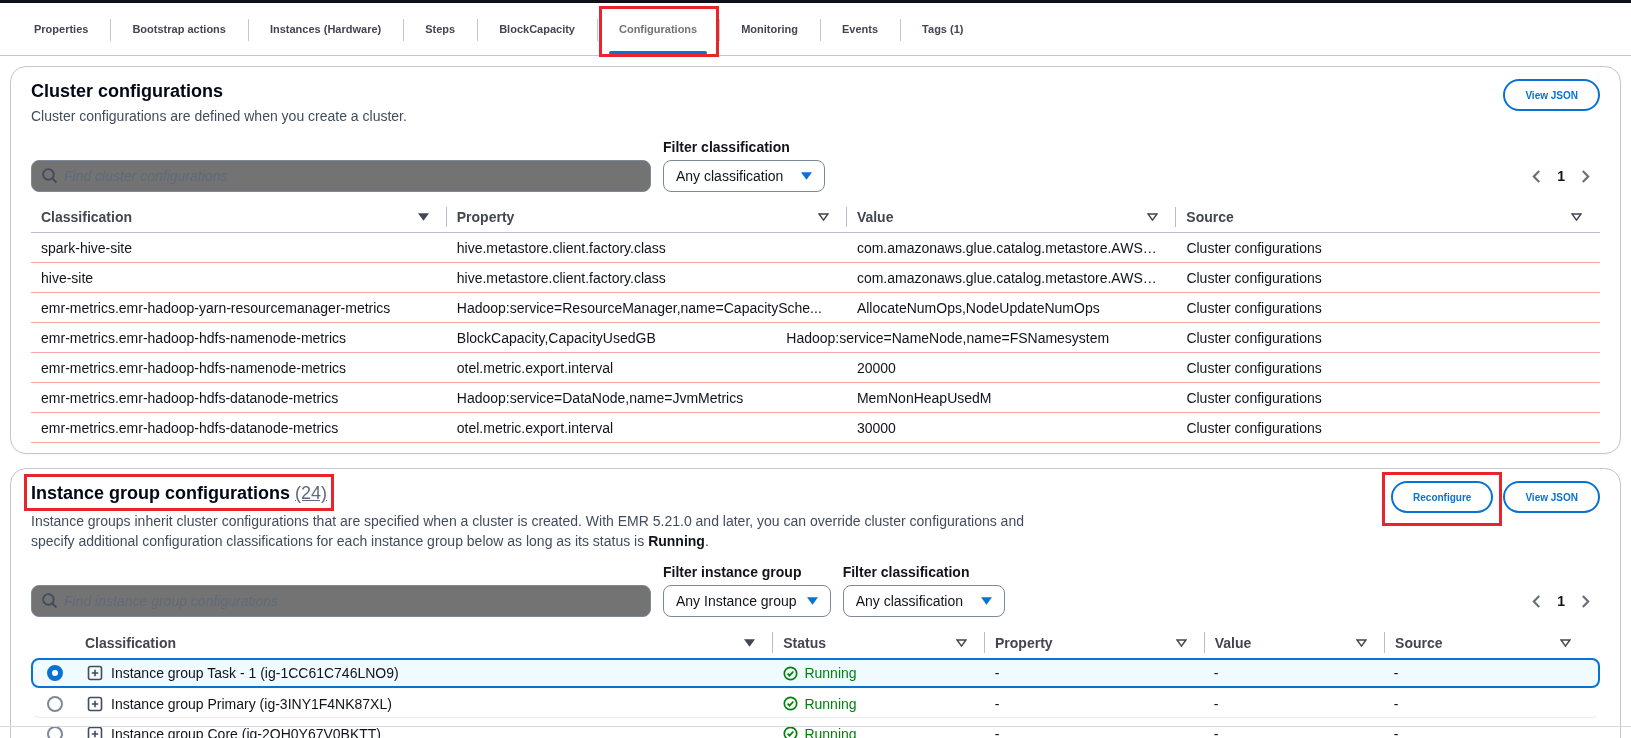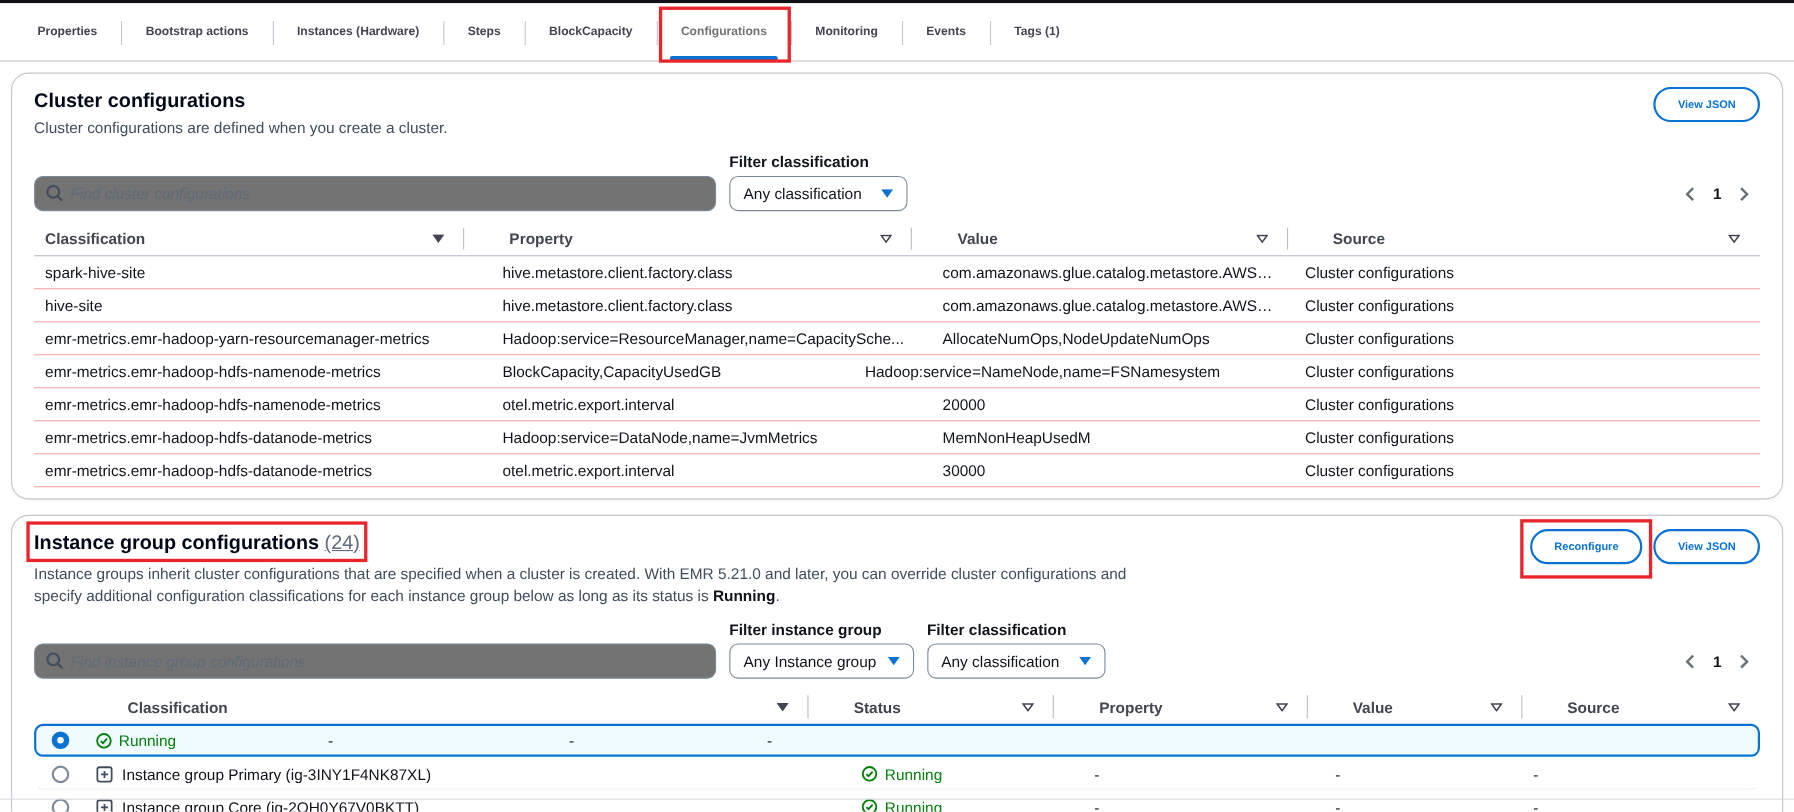--- a/index.html
+++ b/index.html
@@ -39,21 +39,21 @@
   .filter-group { display:flex; flex-direction:column; gap:4px; }
   .filter-label { font-weight:700; color:#0f141a; font-size:14px; line-height:18px; }
   .select-btn { display:flex; align-items:center; justify-content:space-between; gap:10px; height:32px; min-width:162px; background:#fff; border:1px solid #7d8998; border-radius:8px; padding:0 12px; font-size:14px; font-family:inherit; color:#0f141a; cursor:pointer; }
   .flex-spacer { flex:1; }
   .pagination { display:flex; align-items:center; gap:6px; height:32px; padding-right:4px; }
   .page-btn { background:none; border:none; cursor:pointer; padding:4px 6px; display:flex; align-items:center; }
   .page-num { font-weight:700; color:#0f141a; padding:0 4px; }
 
   
   .table { margin-top:10px; }
-  .thead { display:flex; border-bottom:1px solid #b6bec9; height:31px; align-items:center;gap:31px; }
+  .thead { display:flex; border-bottom:1px solid #b6bec9; height:31px; align-items:center; }
   .th { position:relative; display:flex; align-items:center; padding:0 10px; font-weight:700; color:#424650; height:100%; }
   .th:not(:last-child)::after { content:""; position:absolute; right:0; top:5px; bottom:5px; width:1px; background:#b6bec9; }
   .th .sort-icon { margin-left:auto; margin-right:8px; display:flex; cursor:pointer; }
   .trow { display:flex; align-items:center; height:30px; border-bottom:1px solid #fca5a5;justify-content:flex-end; }
   .td { padding:0 10px; white-space:nowrap; overflow:hidden; text-overflow:ellipsis; color:#0f141a; }
 
   
   .col-c { width:26.5%; } .col-p { width:25.5%; } .col-v { width:21%; } .col-s { width:27%; }
 
   
@@ -341,20 +341,29 @@
               <path d="M1 0.8h8L5 6.3z" fill="none" stroke="#424650" stroke-width="1.3"></path>
             </svg>
           </span>
         </div>
     </div>
     <div>
         <div class="ig-row selected">
     <div class="col-radio">
             <span class="radio checked"></span>
           </div>
+    <div class="td col-ic cell-class">
+      <span class="expand-box">
+              <svg width="16" height="16" viewBox="0 0 16 16">
+                <rect x="1.5" y="1.5" width="13" height="13" rx="2" fill="none" stroke="#414d5c" stroke-width="1.6"></rect>
+                <path d="M8 4.8v6.4M4.8 8h6.4" stroke="#414d5c" stroke-width="1.6"></path>
+              </svg>
+            </span>
+      <span>Instance group Task - 1 (ig-1CC61C746LNO9)</span>
+    </div>
     <div class="td col-ist status-cell">
       <svg width="15" height="15" viewBox="0 0 16 16">
               <circle cx="8" cy="8" r="6.6" fill="none" stroke="#037f0c" stroke-width="1.8"></circle>
               <path d="M4.9 8.2l2.1 2.1 4-4.4" fill="none" stroke="#037f0c" stroke-width="1.8"></path>
             </svg>
       <span>Running</span>
     </div>
     <div class="td col-ip">-</div>
     <div class="td col-iv">-</div>
     <div class="td col-isrc">-</div>

